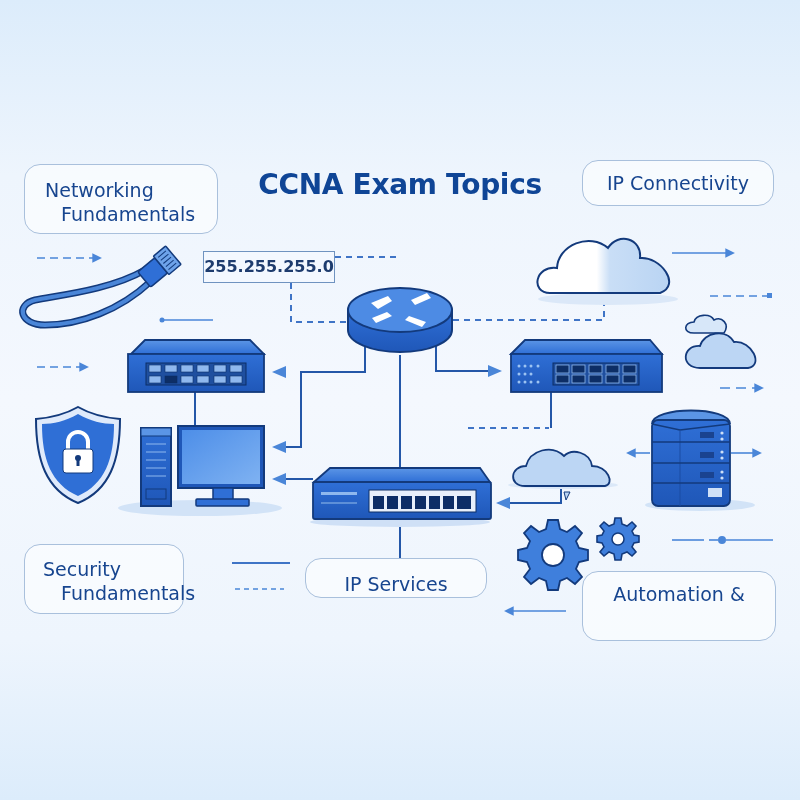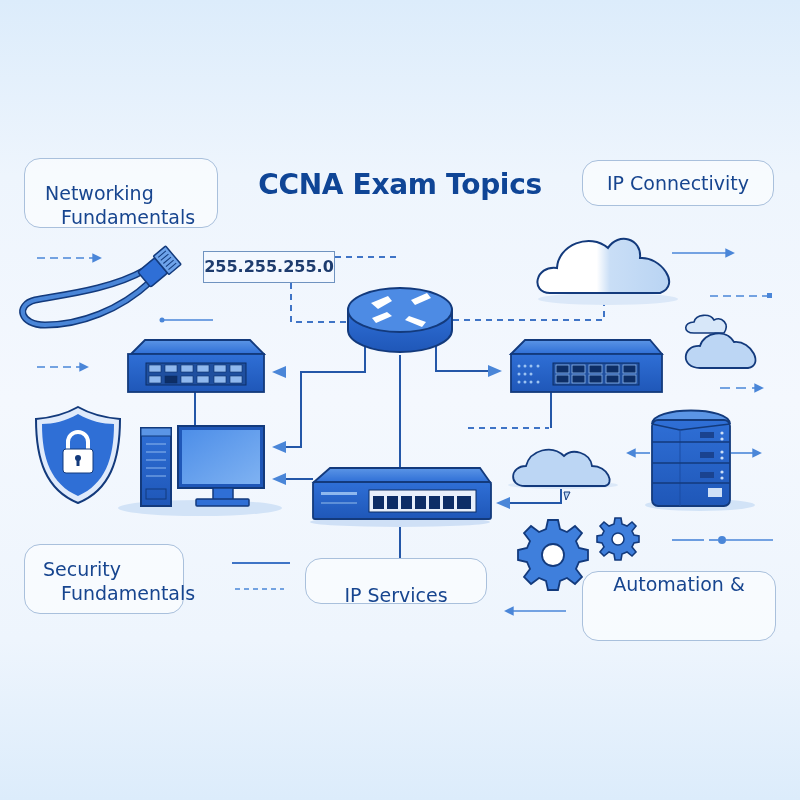--- a/index.html
+++ b/index.html
@@ -5,27 +5,27 @@
   html, body { margin:0; padding:0; }
   body { width:800px; height:800px; overflow:hidden; font-family:"DejaVu Sans", sans-serif; }
   .canvas { position:relative; width:800px; height:800px;
     background: linear-gradient(180deg, #dcecfb 0%, #eef5fd 22%, #f4f8fe 50%, #eef5fd 80%, #dcecfb 100%); }
   svg.diagram { position:absolute; left:0; top:0; }
   .title { position:absolute; left:250px; top:168px; width:300px; text-align:center;
     font-size:28px; font-weight:bold; color:#0f4596; letter-spacing:-0.3px; }
   .topic { position:absolute; border:1.5px solid #a9c0dc; border-radius:16px; background:rgba(255,255,255,0.55);
     color:#17458f; font-size:19px; line-height:24px; box-sizing:border-box; }
   .topic span { display:block; }
-  .t-net { left:24px; top:158px; width:194px; height:70px; padding:22px 0 0 20px; }
+  .t-net { left:24px; top:164px; width:194px; height:70px; padding:13px 0 0 20px; }
   .t-net .l2 { padding-left:16px; }
   .t-ipc { left:582px; top:160px; width:192px; height:46px; text-align:center; padding-top:10px; }
   .t-sec { left:24px; top:544px; width:160px; height:70px; padding:12px 0 0 18px; }
   .t-sec .l2 { padding-left:18px; }
-  .t-ips { left:305px; top:558px; width:182px; height:46px; text-align:center; padding-top:24px; }
-  .t-auto { left:582px; top:571px; width:194px; height:70px; text-align:center; }
+  .t-ips { left:305px; top:558px; width:182px; height:40px; text-align:center; padding-top:13px; }
+  .t-auto { left:582px; top:571px; width:194px; height:70px; text-align:center; padding-top:10px; }
   .addr { position:absolute; background:#fff; border:1.5px solid #6f93c0; color:#1e3c6e;
     font-size:16px; box-sizing:border-box; text-align:center;font-weight:bold; }
   .addr-mask { left:203px; top:251px; width:132px; height:32px; line-height:29px; background:#f3f8ff; }
   .addr-ip { left:334px; top:411px; width:134px; height:34px; line-height:31px; font-size:17px; }
 </style>
 </head>
 <body>
 
 <div class="canvas">
 

